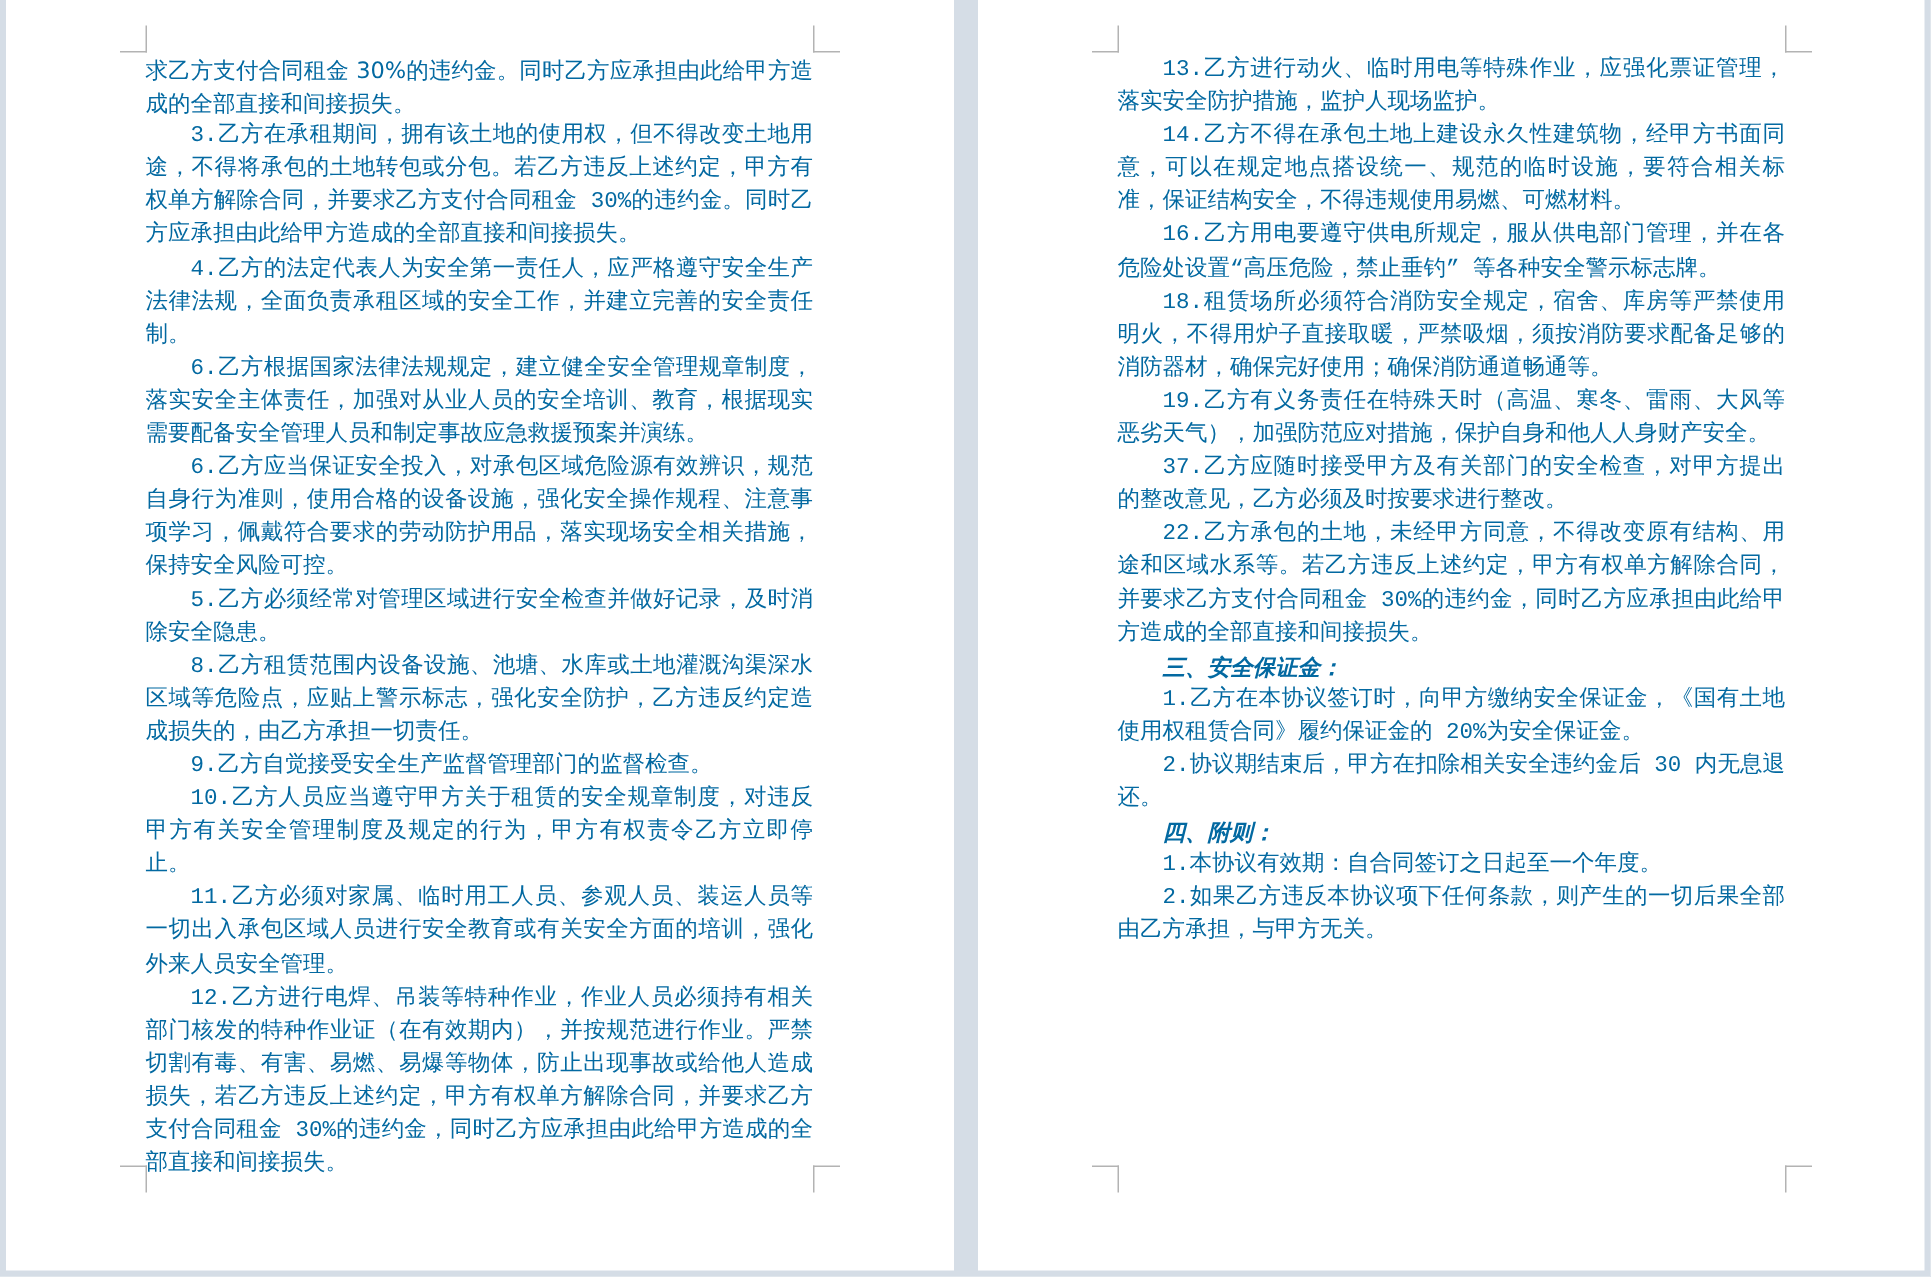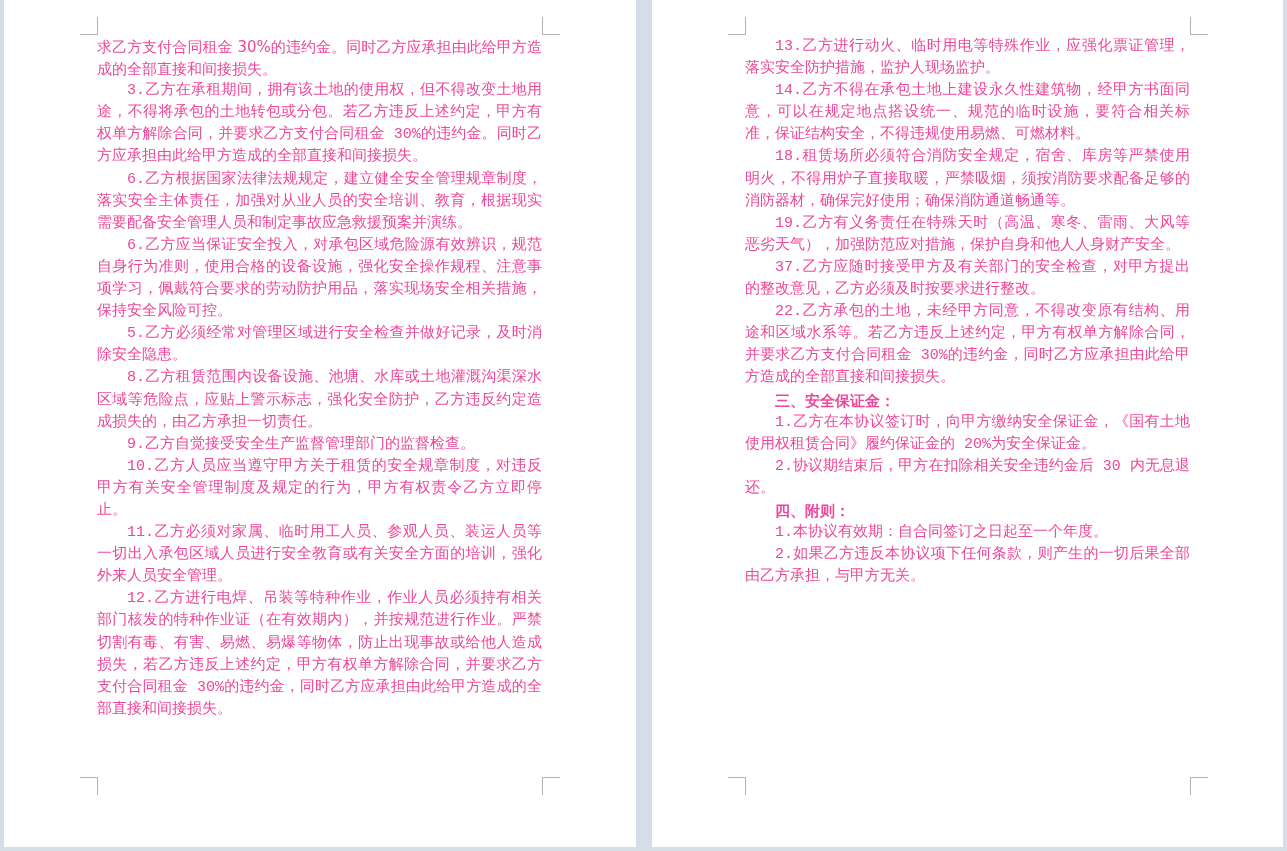--- a/index.html
+++ b/index.html
@@ -12,29 +12,29 @@
   }
   .page{
     position:absolute;top:0;
     background:#ffffff;
     height:847px;
   }
   .page-left{left:4px;width:632px;}
   .page-right{left:652px;width:631px;}
   .textarea{
     position:absolute;left:93px;top:36px;width:445px;
-    color:#ec4899;
+    color:#0369a1;
     font-size:15px;
     line-height:22.1px;
     text-align:justify;
     letter-spacing:0;
   }
   .textarea p{margin:0;padding:0;text-indent:0;}
   .textarea p.ind{text-indent:2em;font-family:Liberation Mono, monospace;}
-  .textarea p.head{text-indent:2em;font-weight:bold;}
+  .textarea p.head{text-indent:2em;font-weight:bold;font-style:italic;}
   
   .crop{
     position:absolute;width:17px;height:17px;
     border:0 solid #b3b3b3;
   }
   .crop-tl{left:76px;top:17px;border-right-width:1px;border-bottom-width:1px;}
   .crop-tr{left:538px;top:17px;border-left-width:1px;border-bottom-width:1px;}
   .crop-bl{left:76px;top:777px;border-right-width:1px;border-top-width:1px;}
   .crop-br{left:538px;top:777px;border-left-width:1px;border-top-width:1px;}
 </style>
@@ -44,39 +44,41 @@
 <div class="canvas">
 
   <div class="page page-left">
     <div class="crop crop-tl"></div>
     <div class="crop crop-tr"></div>
     <div class="crop crop-bl"></div>
     <div class="crop crop-br"></div>
     <div class="textarea">
       <p class="cont">求乙方支付合同租金 30%的违约金。同时乙方应承担由此给甲方造成的全部直接和间接损失。</p>
       <p class="ind">3.乙方在承租期间，拥有该土地的使用权，但不得改变土地用途，不得将承包的土地转包或分包。若乙方违反上述约定，甲方有权单方解除合同，并要求乙方支付合同租金 30%的违约金。同时乙方应承担由此给甲方造成的全部直接和间接损失。</p>
+      <p class="ind">4.乙方的法定代表人为安全第一责任人，应严格遵守安全生产法律法规，全面负责承租区域的安全工作，并建立完善的安全责任制。</p>
       <p class="ind">6.乙方根据国家法律法规规定，建立健全安全管理规章制度，落实安全主体责任，加强对从业人员的安全培训、教育，根据现实需要配备安全管理人员和制定事故应急救援预案并演练。</p>
       <p class="ind">6.乙方应当保证安全投入，对承包区域危险源有效辨识，规范自身行为准则，使用合格的设备设施，强化安全操作规程、注意事项学习，佩戴符合要求的劳动防护用品，落实现场安全相关措施，保持安全风险可控。</p>
       <p class="ind">5.乙方必须经常对管理区域进行安全检查并做好记录，及时消除安全隐患。</p>
       <p class="ind">8.乙方租赁范围内设备设施、池塘、水库或土地灌溉沟渠深水区域等危险点，应贴上警示标志，强化安全防护，乙方违反约定造成损失的，由乙方承担一切责任。</p>
       <p class="ind">9.乙方自觉接受安全生产监督管理部门的监督检查。</p>
       <p class="ind">10.乙方人员应当遵守甲方关于租赁的安全规章制度，对违反甲方有关安全管理制度及规定的行为，甲方有权责令乙方立即停止。</p>
       <p class="ind">11.乙方必须对家属、临时用工人员、参观人员、装运人员等一切出入承包区域人员进行安全教育或有关安全方面的培训，强化外来人员安全管理。</p>
       <p class="ind">12.乙方进行电焊、吊装等特种作业，作业人员必须持有相关部门核发的特种作业证（在有效期内），并按规范进行作业。严禁切割有毒、有害、易燃、易爆等物体，防止出现事故或给他人造成损失，若乙方违反上述约定，甲方有权单方解除合同，并要求乙方支付合同租金 30%的违约金，同时乙方应承担由此给甲方造成的全部直接和间接损失。</p>
     </div>
   </div>
 
   <div class="page page-right">
     <div class="crop crop-tl"></div>
     <div class="crop crop-tr"></div>
     <div class="crop crop-bl"></div>
     <div class="crop crop-br"></div>
     <div class="textarea">
       <p class="ind">13.乙方进行动火、临时用电等特殊作业，应强化票证管理，落实安全防护措施，监护人现场监护。</p>
       <p class="ind">14.乙方不得在承包土地上建设永久性建筑物，经甲方书面同意，可以在规定地点搭设统一、规范的临时设施，要符合相关标准，保证结构安全，不得违规使用易燃、可燃材料。</p>
+      <p class="ind">16.乙方用电要遵守供电所规定，服从供电部门管理，并在各危险处设置“高压危险，禁止垂钓” 等各种安全警示标志牌。</p>
       <p class="ind">18.租赁场所必须符合消防安全规定，宿舍、库房等严禁使用明火，不得用炉子直接取暖，严禁吸烟，须按消防要求配备足够的消防器材，确保完好使用；确保消防通道畅通等。</p>
       <p class="ind">19.乙方有义务责任在特殊天时（高温、寒冬、雷雨、大风等恶劣天气），加强防范应对措施，保护自身和他人人身财产安全。</p>
       <p class="ind">37.乙方应随时接受甲方及有关部门的安全检查，对甲方提出的整改意见，乙方必须及时按要求进行整改。</p>
       <p class="ind">22.乙方承包的土地，未经甲方同意，不得改变原有结构、用途和区域水系等。若乙方违反上述约定，甲方有权单方解除合同，并要求乙方支付合同租金 30%的违约金，同时乙方应承担由此给甲方造成的全部直接和间接损失。</p>
       <p class="head">三、安全保证金：</p>
       <p class="ind">1.乙方在本协议签订时，向甲方缴纳安全保证金，《国有土地使用权租赁合同》履约保证金的 20%为安全保证金。</p>
       <p class="ind">2.协议期结束后，甲方在扣除相关安全违约金后 30 内无息退还。</p>
       <p class="head">四、附则：</p>
       <p class="ind">1.本协议有效期：自合同签订之日起至一个年度。</p>
       <p class="ind">2.如果乙方违反本协议项下任何条款，则产生的一切后果全部由乙方承担，与甲方无关。</p>

